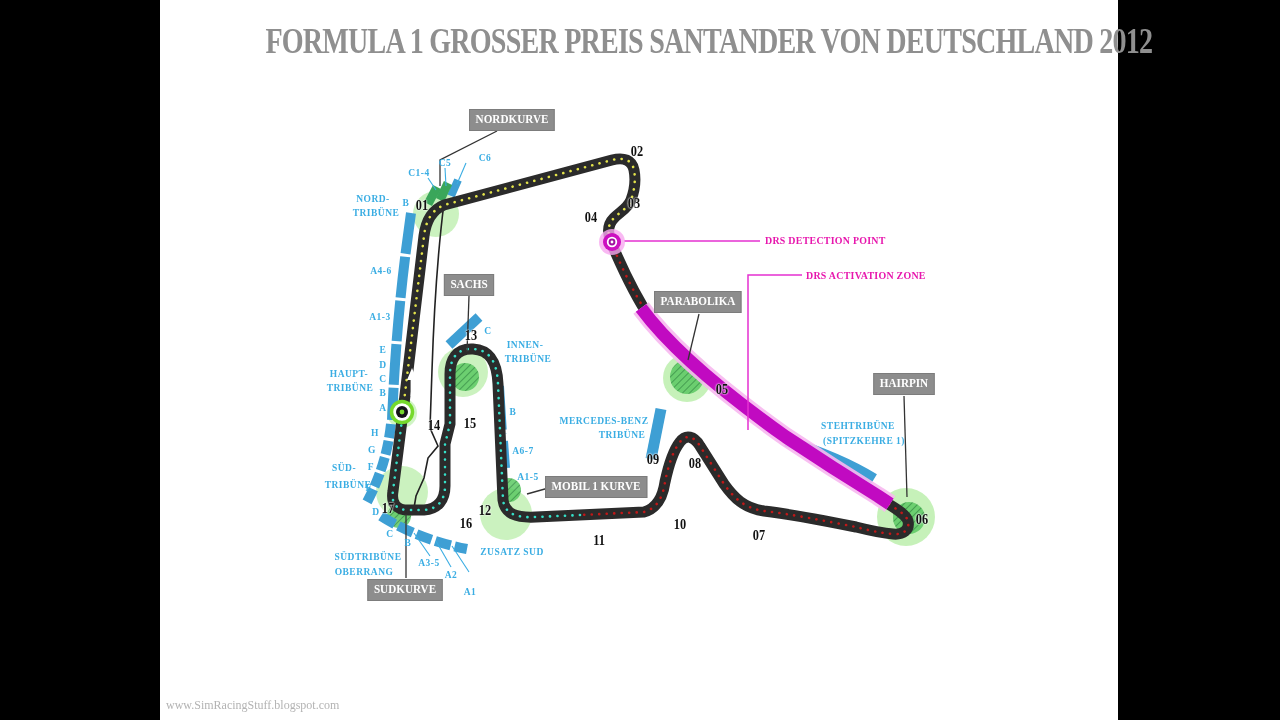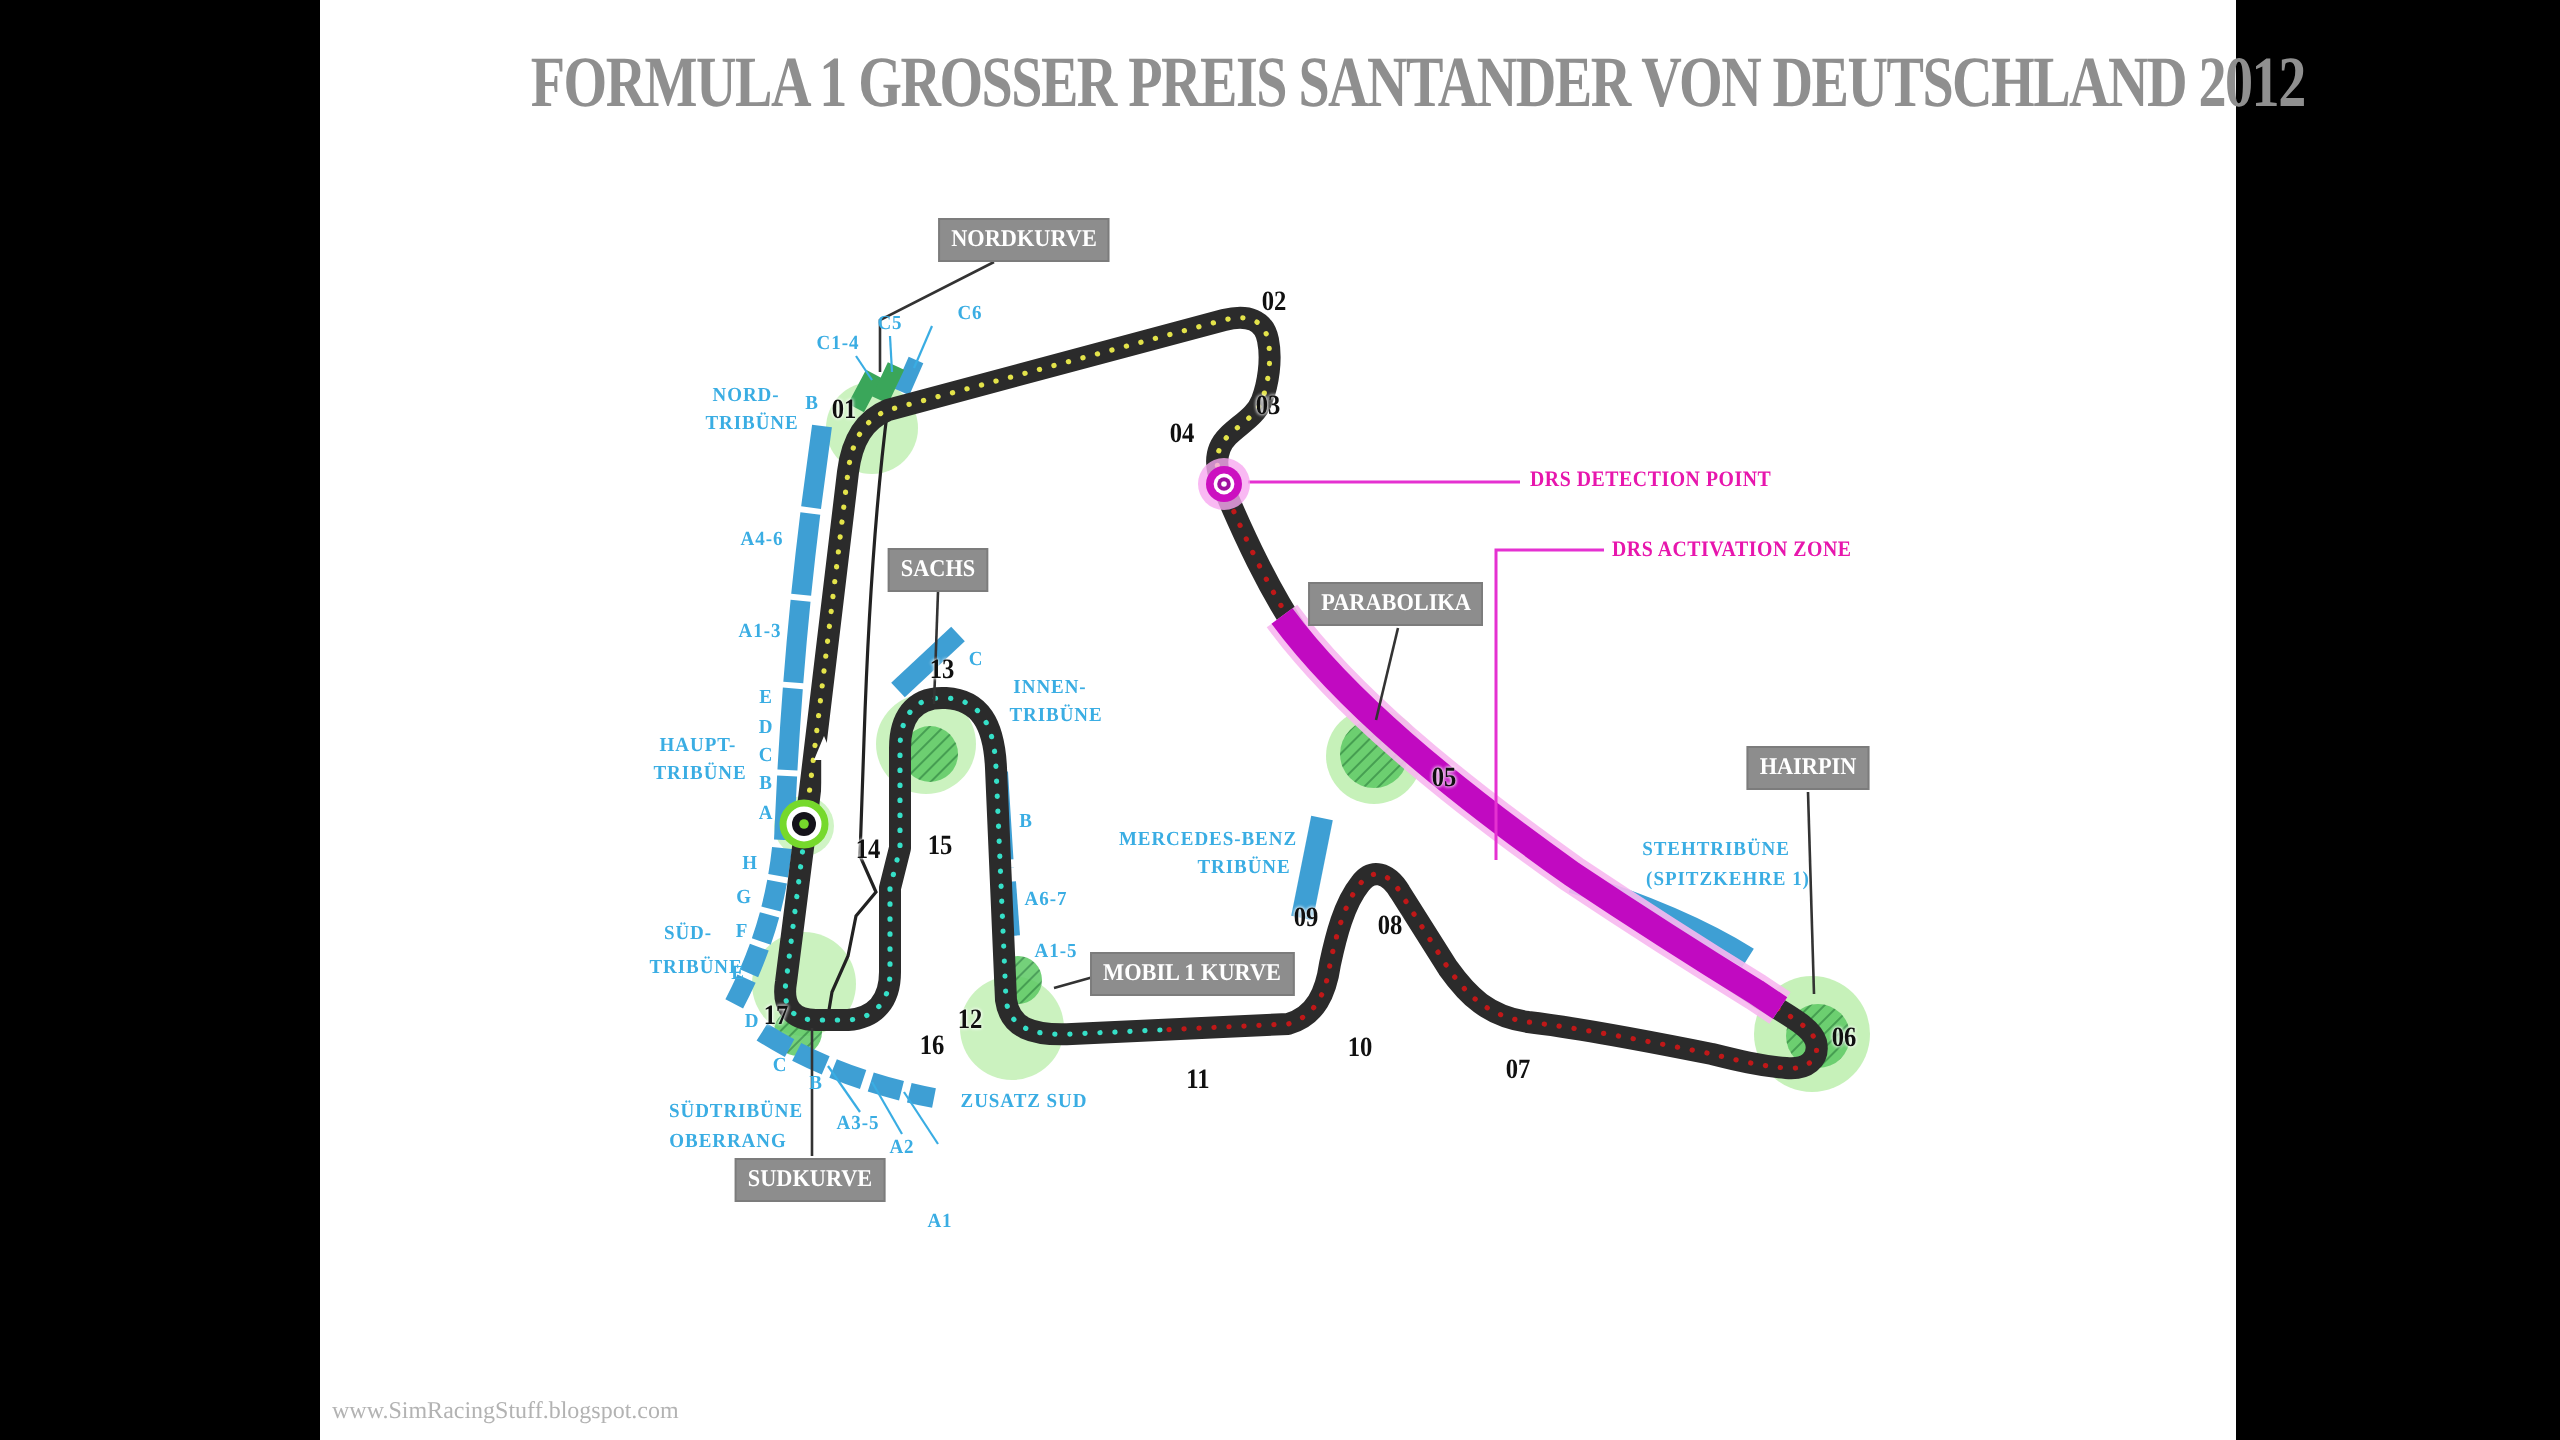--- a/index.html
+++ b/index.html
@@ -181,21 +181,21 @@
       <div class="stand-label" style="left: 369px; top: 487px;">E</div>
       <div class="stand-label" style="left: 376px; top: 511px;">D</div>
       <div class="stand-label" style="left: 344px; top: 467px;">SÜD-</div>
       <div class="stand-label" style="left: 348px; top: 484px;">TRIBÜNE</div>
       <div class="stand-label" style="left: 390px; top: 533px;">C</div>
       <div class="stand-label" style="left: 408px; top: 542px;">B</div>
       <div class="stand-label" style="left: 368px; top: 556px;">SÜDTRIBÜNE</div>
       <div class="stand-label" style="left: 364px; top: 571px;">OBERRANG</div>
       <div class="stand-label" style="left: 429px; top: 562px;">A3-5</div>
       <div class="stand-label" style="left: 451px; top: 574px;">A2</div>
-      <div class="stand-label" style="left: 470px; top: 611px;">A1</div>
+      <div class="stand-label" style="left: 470px; top: 591px;">A1</div>
       <div class="stand-label" style="left: 512px; top: 551px;">ZUSATZ SUD</div>
       <div class="stand-label" style="left: 488px; top: 330px;">C</div>
       <div class="stand-label" style="left: 525px; top: 344px;">INNEN-</div>
       <div class="stand-label" style="left: 528px; top: 358px;">TRIBÜNE</div>
       <div class="stand-label" style="left: 513px; top: 411px;">B</div>
       <div class="stand-label" style="left: 523px; top: 450px;">A6-7</div>
       <div class="stand-label" style="left: 528px; top: 476px;">A1-5</div>
       <div class="stand-label" style="left: 604px; top: 420px;">MERCEDES-BENZ</div>
       <div class="stand-label" style="left: 622px; top: 434px;">TRIBÜNE</div>
       <div class="stand-label" style="left: 858px; top: 425px;">STEHTRIBÜNE</div>

